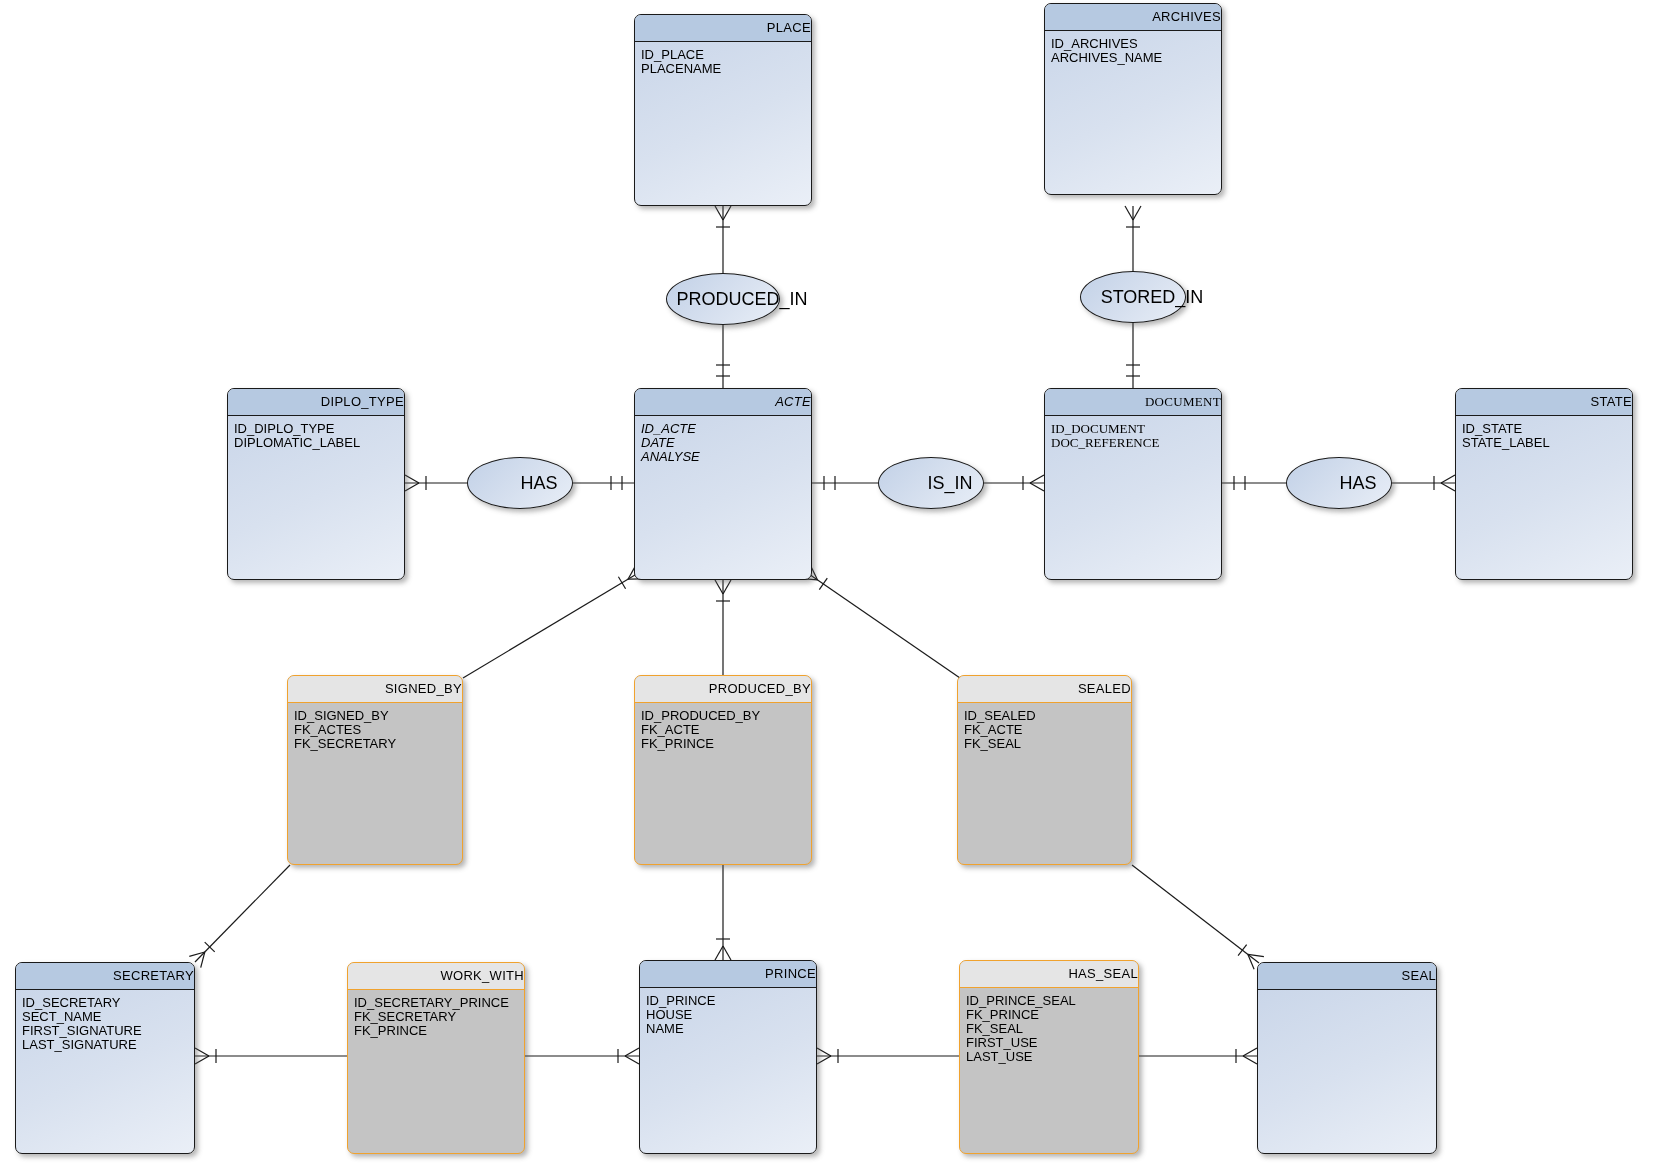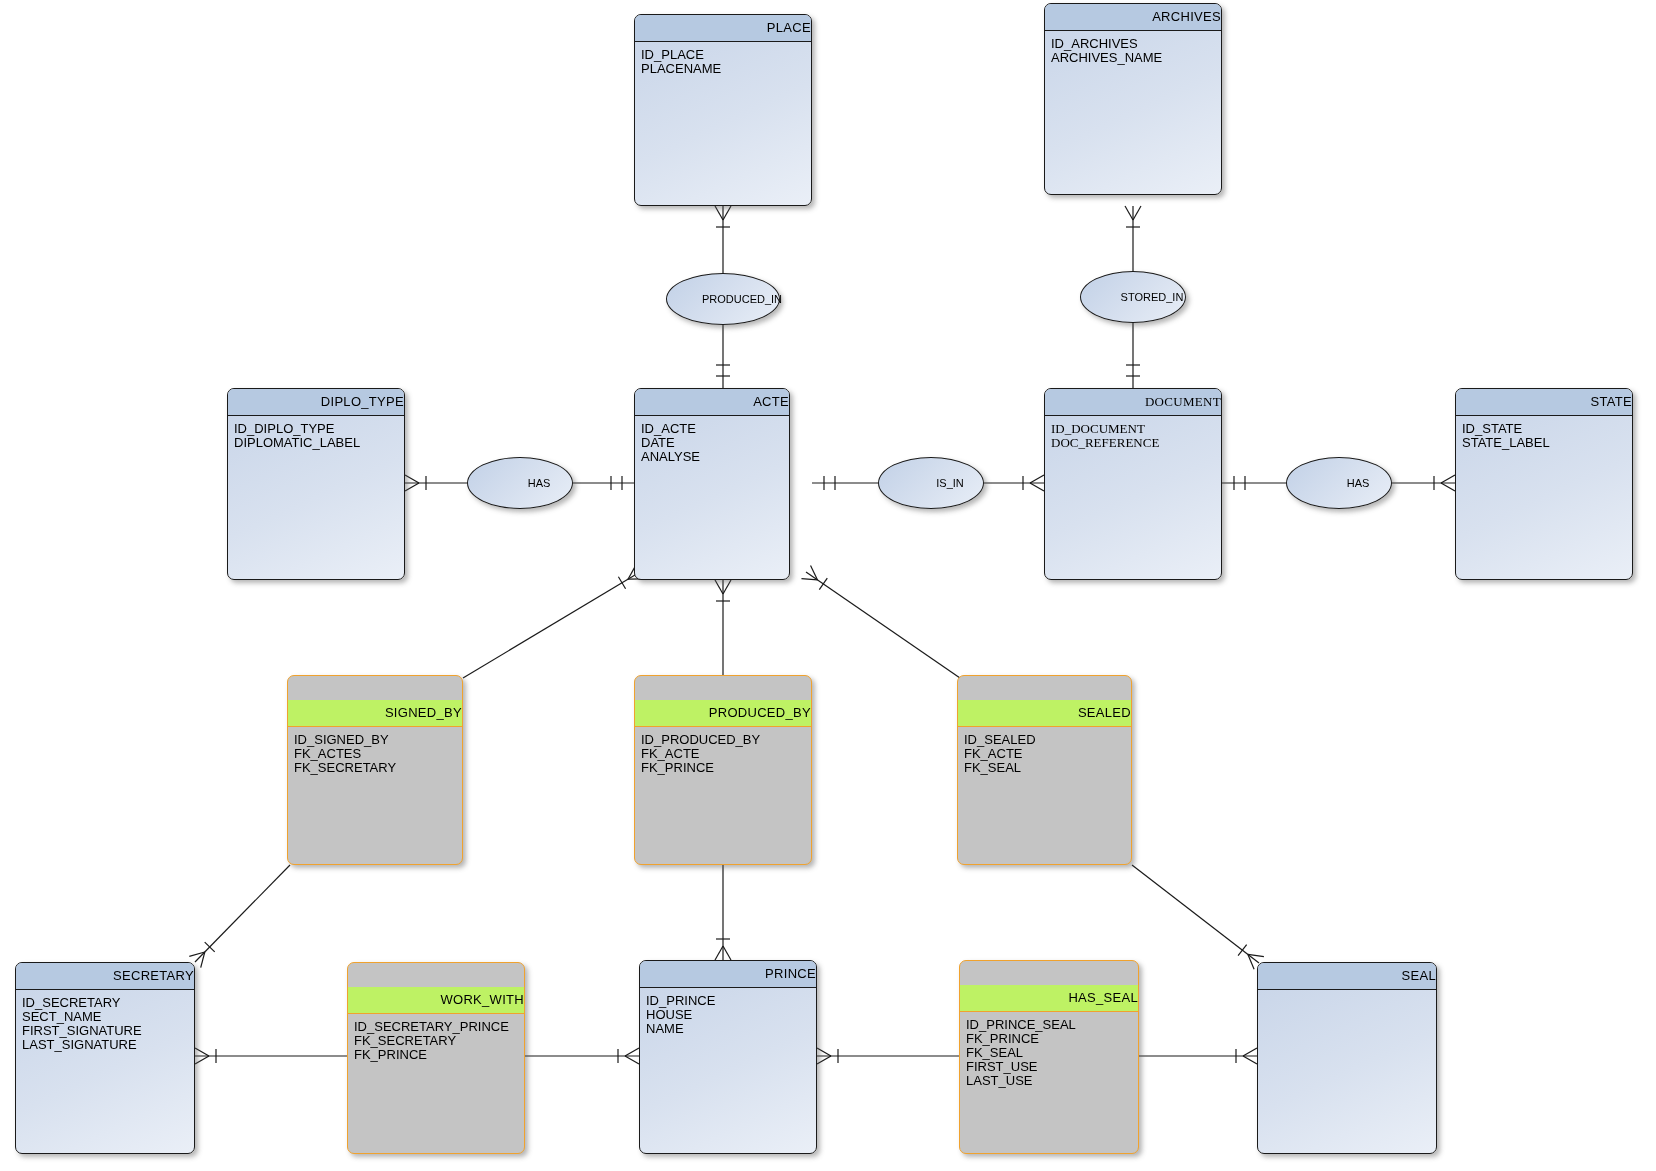--- a/index.html
+++ b/index.html
@@ -33,44 +33,43 @@
     text-align:right;
     font-size:13px;
     letter-spacing:0.3px;
     white-space:nowrap;
   }
   .entity .node-header{
     background:#b6c9e1;
     border-bottom:1.4px solid #1a1a1a;
   }
   .association .node-header{
-    background:#bef264;
+    background:#e5e5e5;
     border-bottom:1.6px solid #f0a22e;
-    margin-top:24px;
   }
   .node-body{
     padding:6px 0 0 6px;
     font-size:13px;
     line-height:14px;
   }
   .attr-row{white-space:nowrap;}
   .ellipse{
     position:absolute;
     z-index:1;
     box-sizing:border-box;
     border:1.4px solid #1a1a1a;
     border-radius:50%;
     background:linear-gradient(135deg,#c2d1e7 0%,#d9e2f0 60%,#e8eef7 100%);
     box-shadow:3px 3px 5px rgba(90,90,90,0.45);
     display:flex;
     align-items:center;
     justify-content:center;
   }
   .ellipse-label{
-    font-size:11px;
+    font-size:18px;
     white-space:nowrap;
     margin-left:38px;
   }
 </style>
 </head>
 <body>
 
 <div id="stage" style="width: 1656px; height: 1171px;">
   <svg id="edges" xmlns="http://www.w3.org/2000/svg" width="1656" height="1171" viewBox="0 0 1656 1171">
       <g>
@@ -203,21 +202,21 @@
         <div class="attr-row">ARCHIVES_NAME</div>
       </div>
   </div>
     <div class="node entity" style="left: 227px; top: 388px; width: 178px; height: 192px;">
     <div class="node-header">DIPLO_TYPE</div>
     <div class="node-body">
         <div class="attr-row">ID_DIPLO_TYPE</div>
         <div class="attr-row">DIPLOMATIC_LABEL</div>
       </div>
   </div>
-    <div class="node entity" style="left: 634px; top: 388px; width: 156px; height: 192px;">
+    <div class="node entity" style="left: 634px; top: 388px; width: 178px; height: 192px; font-style: italic;">
     <div class="node-header">ACTE</div>
     <div class="node-body">
         <div class="attr-row">ID_ACTE</div>
         <div class="attr-row">DATE</div>
         <div class="attr-row">ANALYSE</div>
       </div>
   </div>
     <div class="node entity" style="left: 1044px; top: 388px; width: 178px; height: 192px; font-family: Liberation Serif, serif;">
     <div class="node-header">DOCUMENT</div>
     <div class="node-body">

